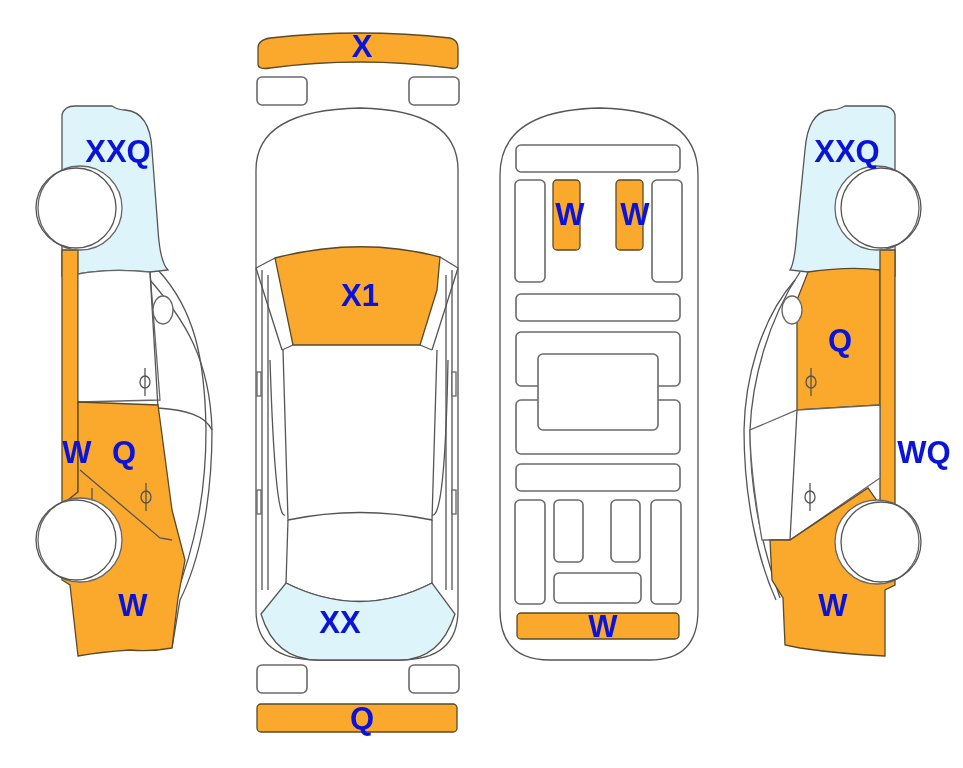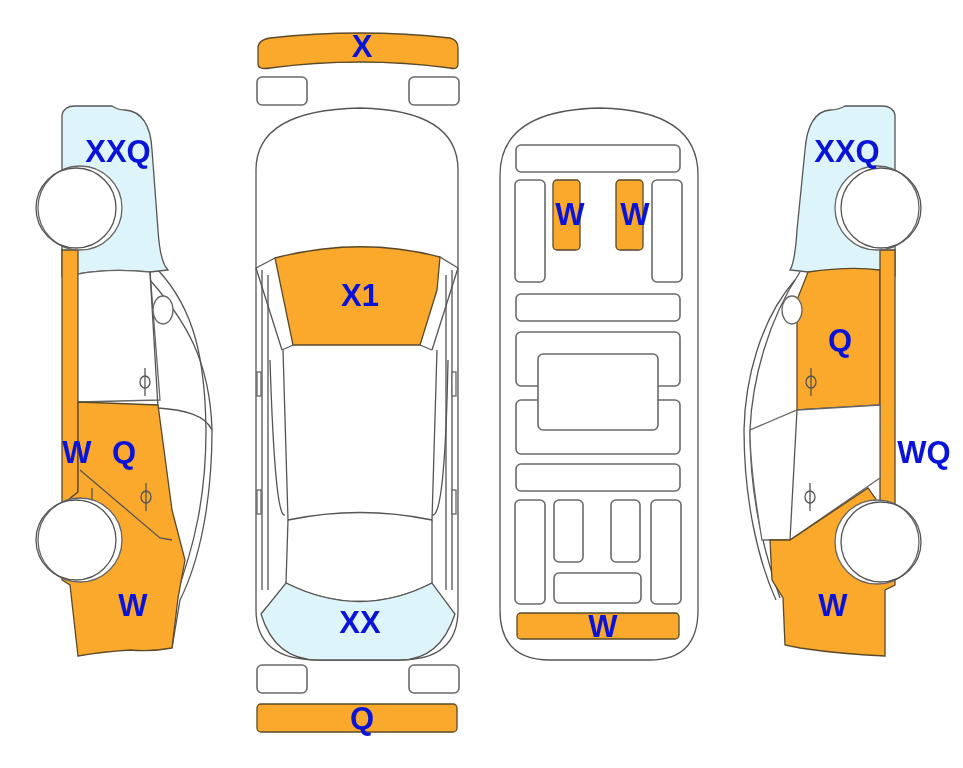--- a/index.html
+++ b/index.html
@@ -122,21 +122,21 @@
     <circle class="w" cx="877" cy="208" r="42"></circle>
     <circle class="n" cx="881" cy="208" r="40"></circle>
     <circle class="w" cx="877" cy="542" r="42"></circle>
     <circle class="n" cx="881" cy="542" r="40"></circle>
   </g>
 </svg>
 
 <div class="lbl" style="left:362px;top:46px;">X</div>
 <div class="lbl" style="left:362px;top:718px;">Q</div>
 <div class="lbl" style="left:360px;top:295px;text-align:center;">X1</div>
-<div class="lbl" style="left:360px;top:622px;text-align:right;">XX</div>
+<div class="lbl" style="left:340px;top:622px;text-align:right;">XX</div>
 
 <div class="lbl" style="left:118px;top:151px;">XXQ</div>
 <div class="lbl" style="left:77px;top:452px;">W</div>
 <div class="lbl" style="left:124px;top:452px;">Q</div>
 <div class="lbl" style="left:133px;top:605px;">W</div>
 
 <div class="lbl" style="left:570px;top:214px;">W</div>
 <div class="lbl" style="left:635px;top:214px;">W</div>
 <div class="lbl" style="left:603px;top:626px;">W</div>
 

